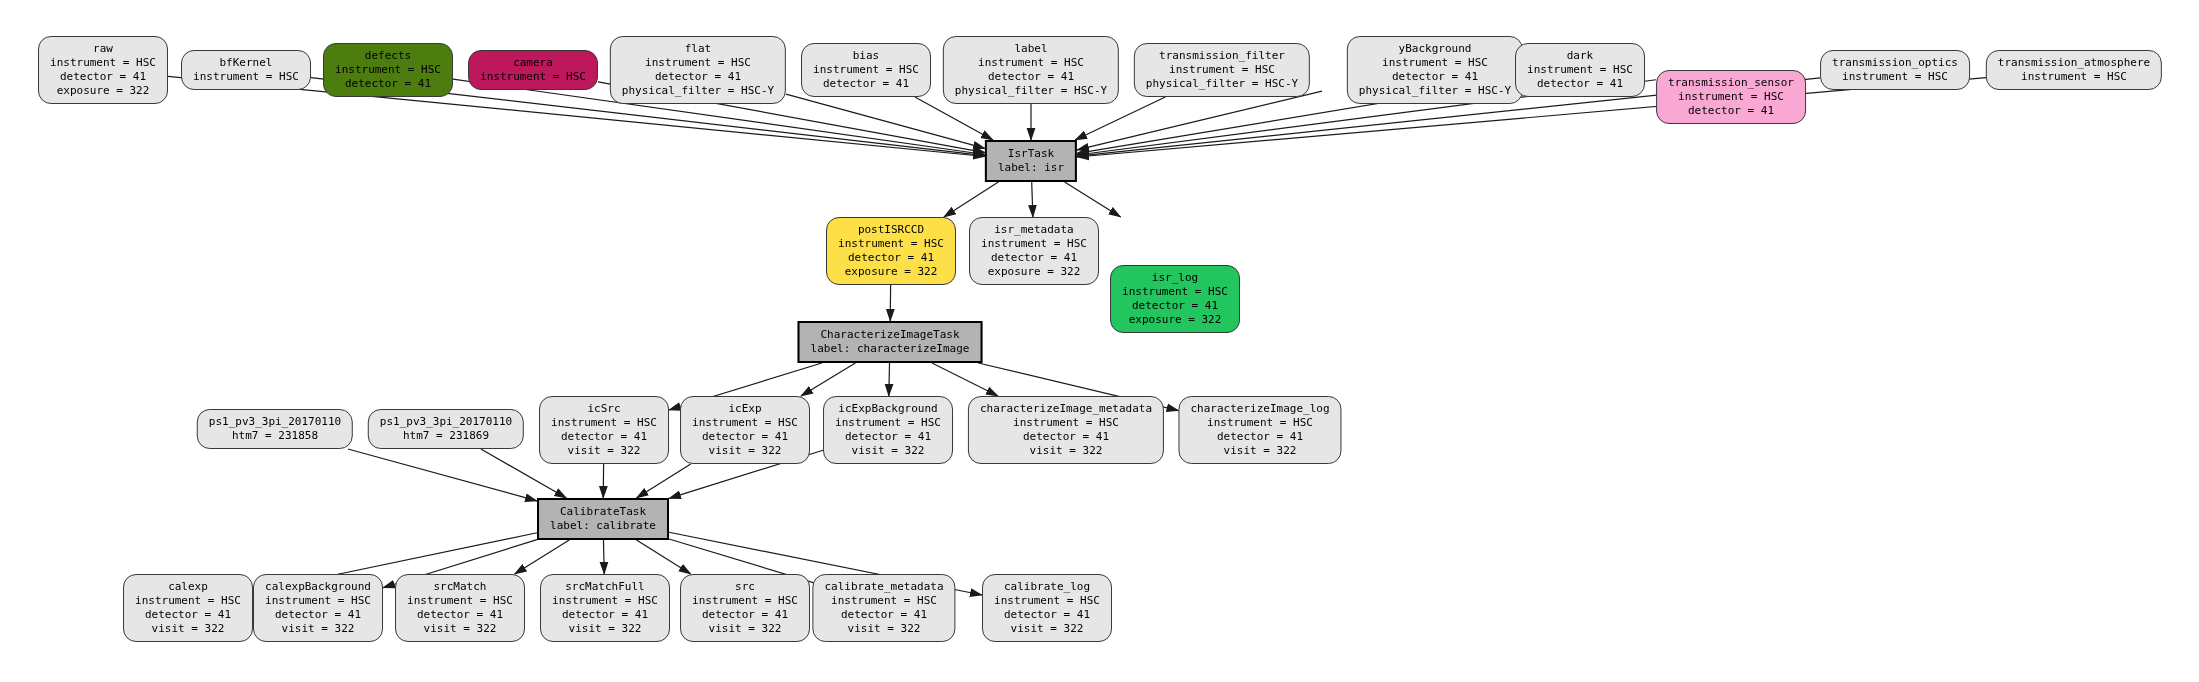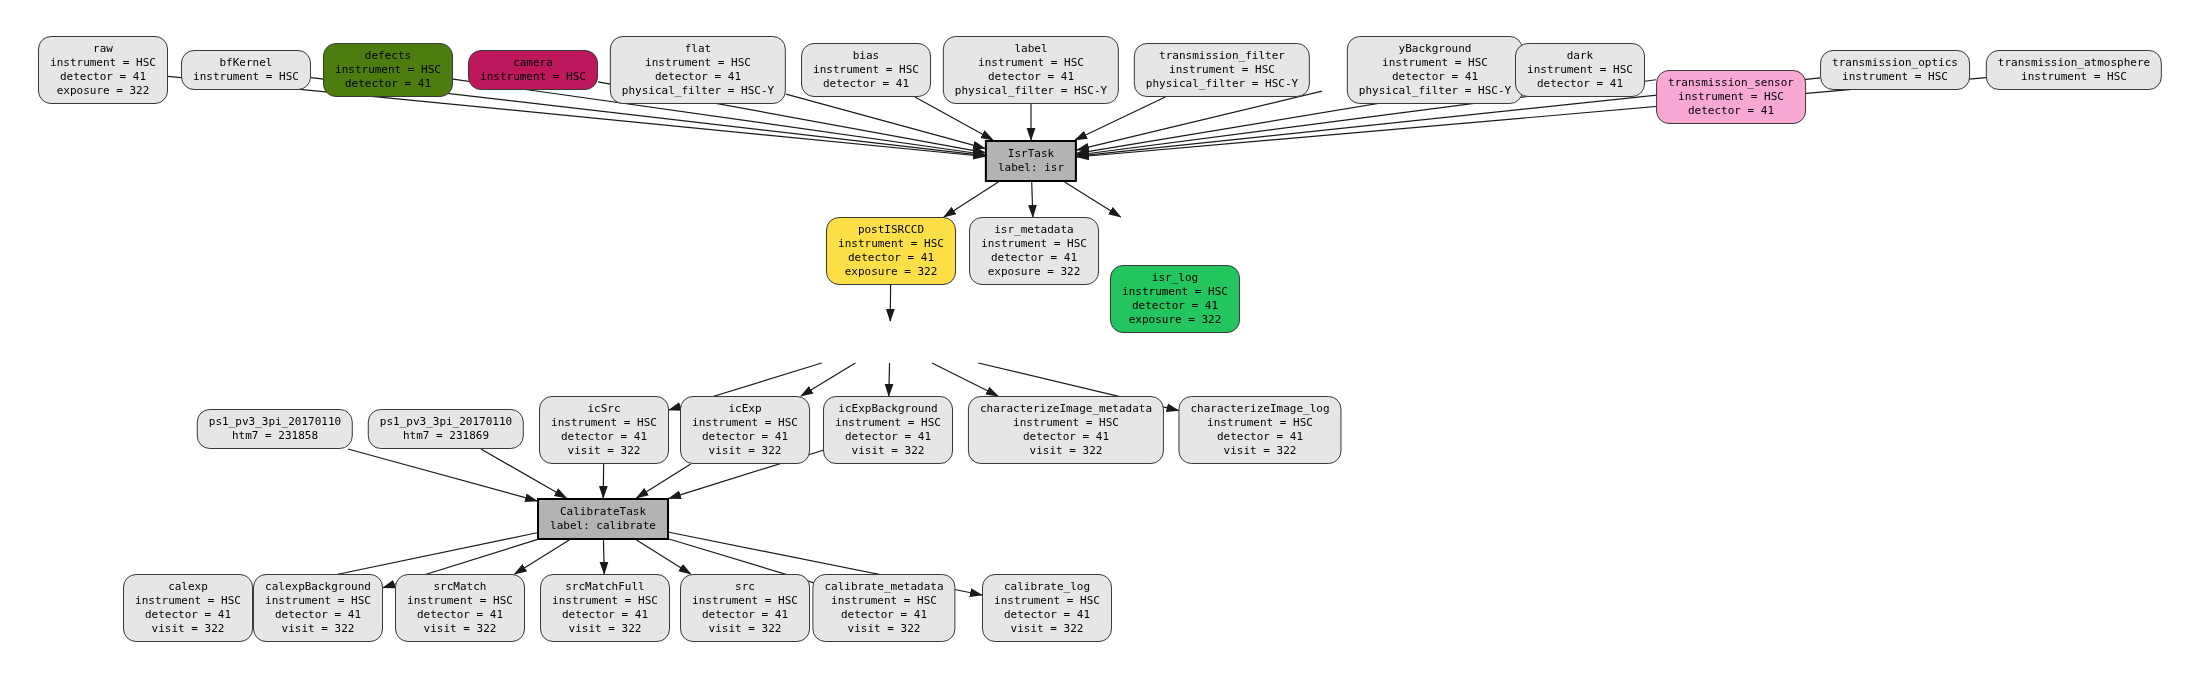--- a/index.html
+++ b/index.html
@@ -172,20 +172,24 @@
       <div>instrument = HSC</div>
       <div>detector = 41</div>
       <div>exposure = 322</div>
     </div>
     <div class="node dataset" style="left: 1175px; top: 251px; background: #22c55e; margin-top: 48px;">
       <div>isr_log</div>
       <div>instrument = HSC</div>
       <div>detector = 41</div>
       <div>exposure = 322</div>
     </div>
+    <div class="node task" style="left: 890px; top: 342px; background: rgb(179, 179, 179);">
+      <div>CharacterizeImageTask</div>
+      <div>label: characterizeImage</div>
+    </div>
     <div class="node dataset" style="left: 275px; top: 429px; background: rgb(230, 230, 230);">
       <div>ps1_pv3_3pi_20170110</div>
       <div>htm7 = 231858</div>
     </div>
     <div class="node dataset" style="left: 446px; top: 429px; background: rgb(230, 230, 230);">
       <div>ps1_pv3_3pi_20170110</div>
       <div>htm7 = 231869</div>
     </div>
     <div class="node dataset" style="left: 604px; top: 430px; background: rgb(230, 230, 230);">
       <div>icSrc</div>

